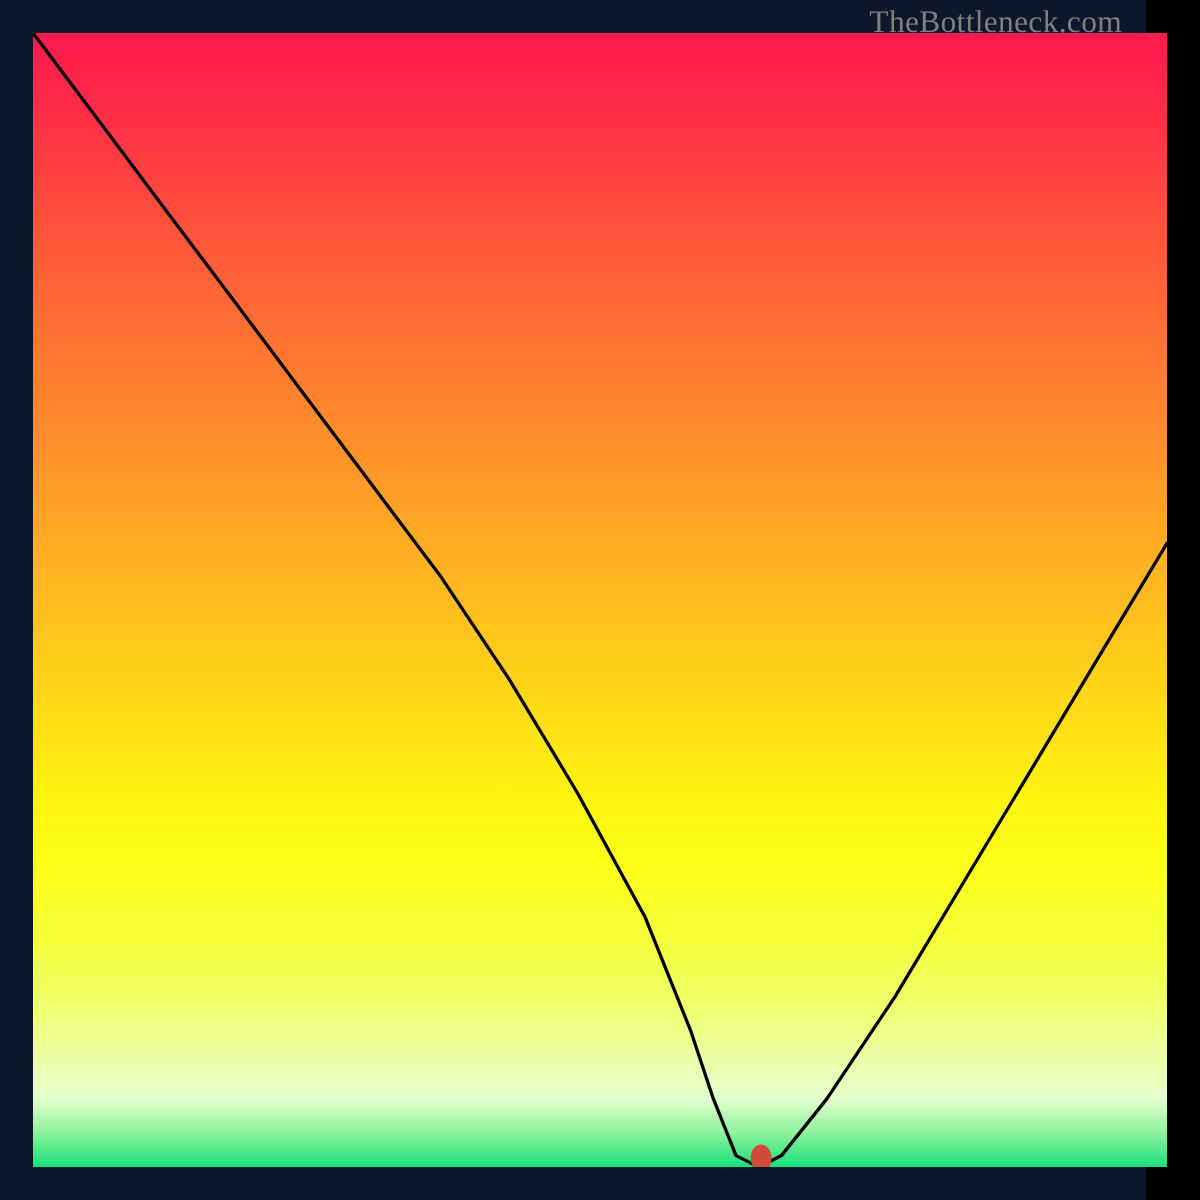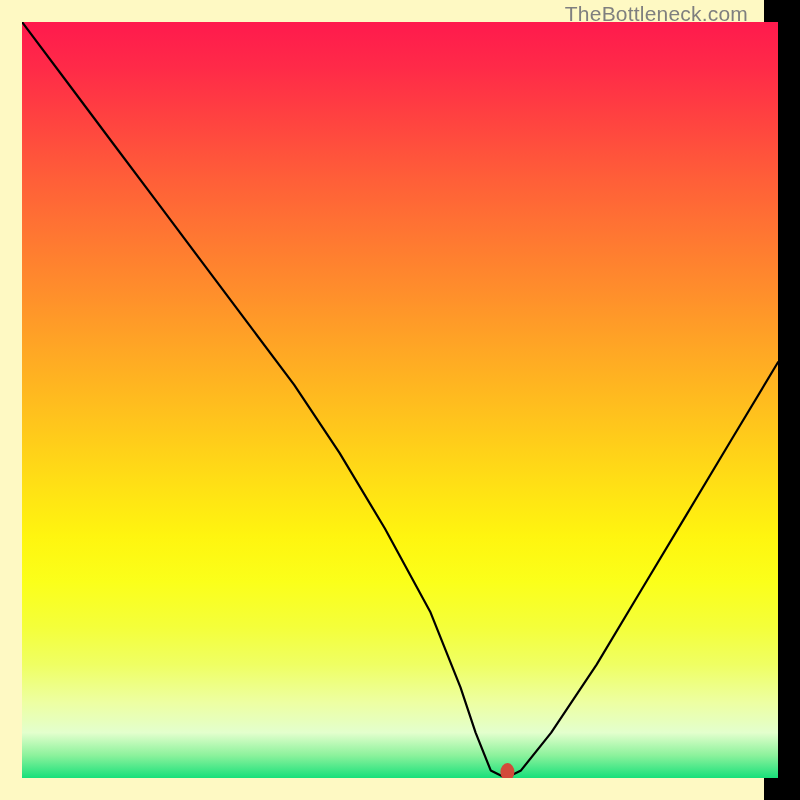--- a/index.html
+++ b/index.html
@@ -10,21 +10,22 @@
     background: #000;
     overflow: hidden;
     font-family: Arial, Helvetica, sans-serif;
   }
   .frame {
     position: absolute;
     left: 0;
     top: 0;
     width: 764px;
     height: 800px;
-    background: #fef9c3;
+    background: #0f172a;
+    font-family: Liberation Serif, serif;
   }
   .plot-area {
     position: absolute;
     left: 22px;
     top: 22px;
     width: 756px;
     height: 756px;
     overflow: hidden;
   }
   .gradient-bg {

